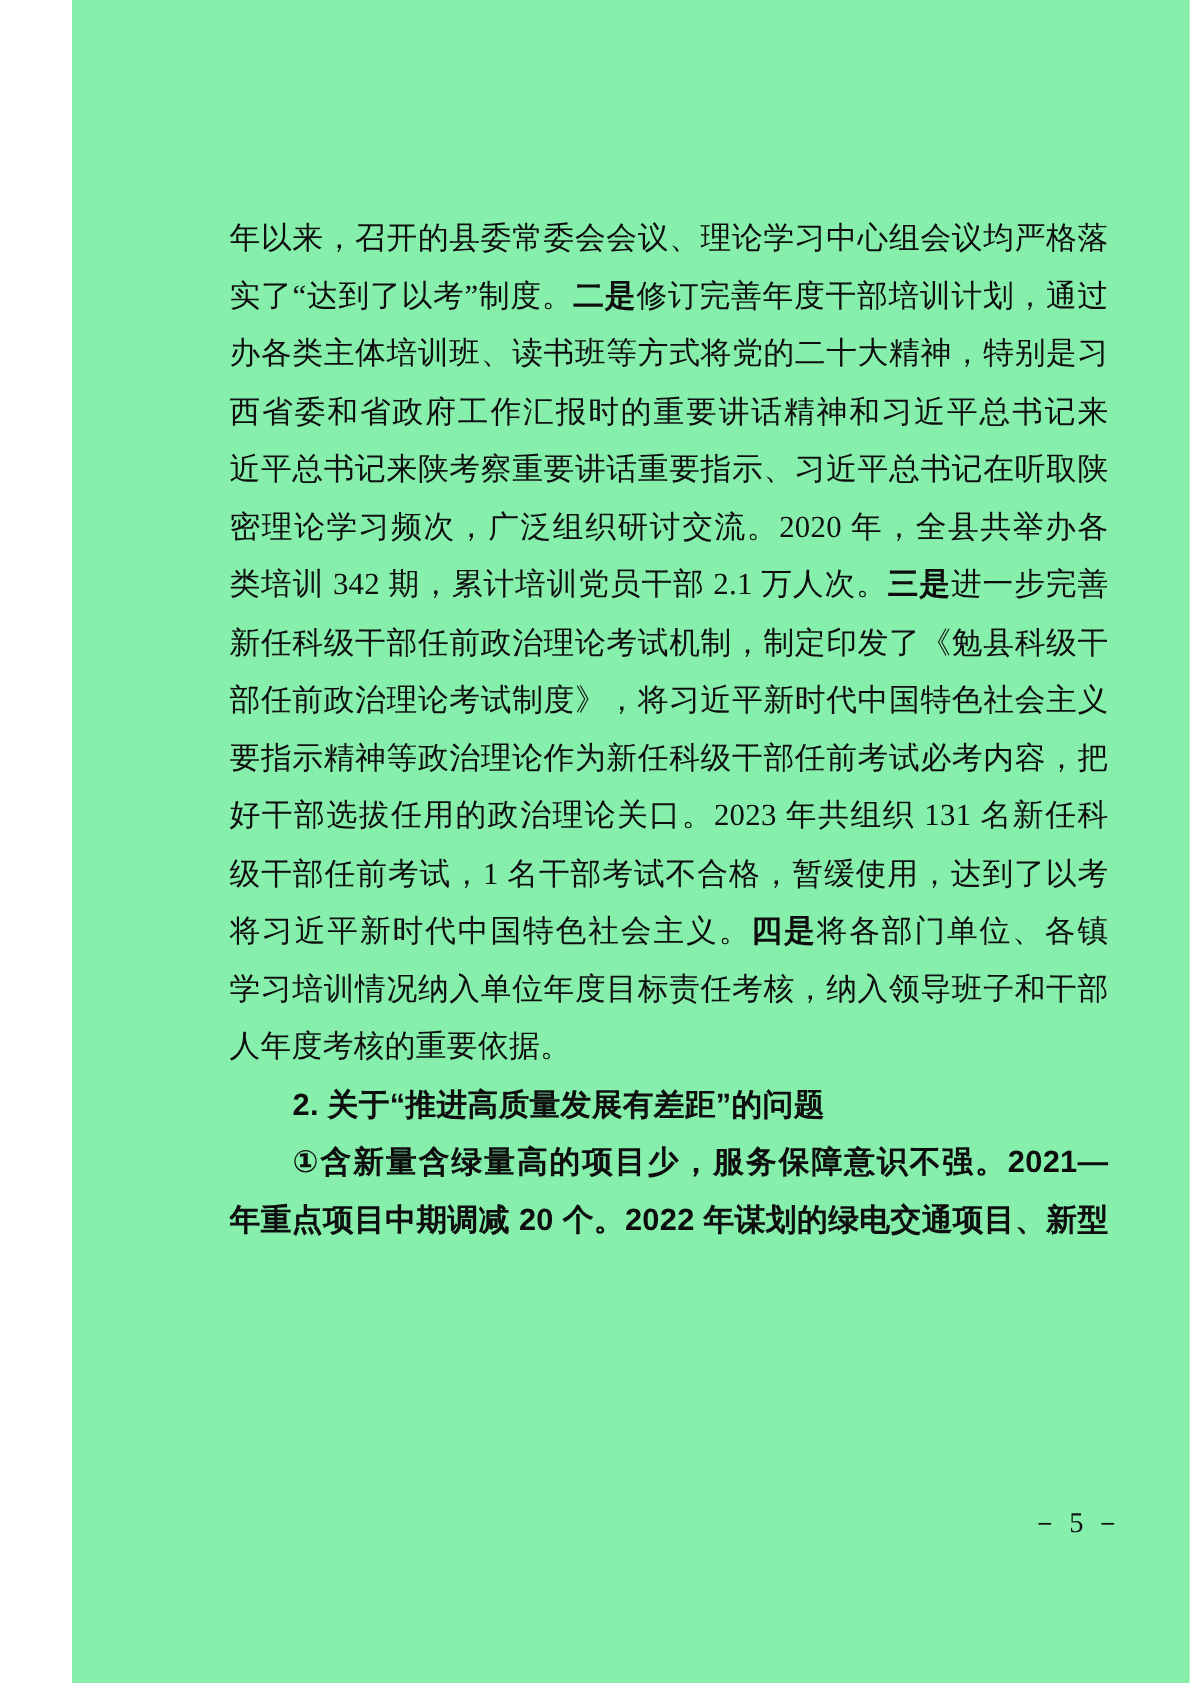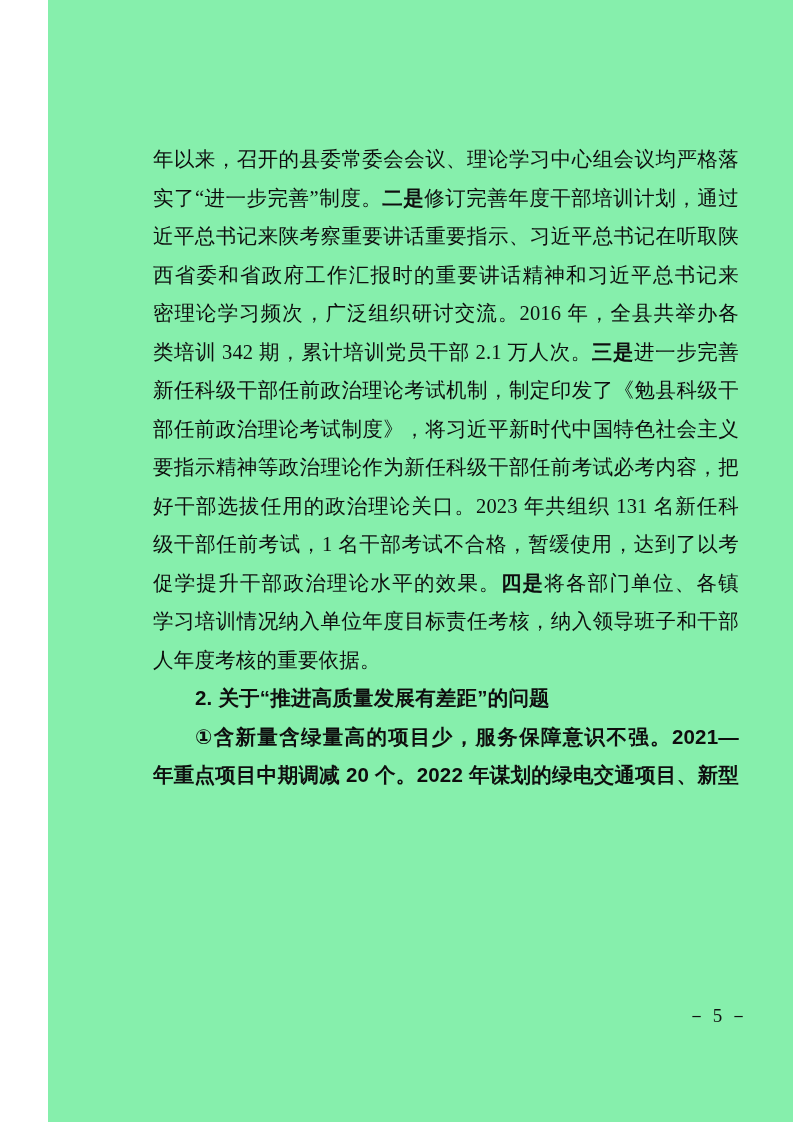--- a/index.html
+++ b/index.html
@@ -58,31 +58,32 @@
     font-family: "Liberation Serif", "DejaVu Serif", serif;
   }
 </style>
 </head>
 <body>
 
 <div class="page">
   <div class="content">
 
     <div class="line"><span>年以来，召开的县委常委会会议、理论学习中心组会议均严格落</span></div>
-    <div class="line"><span>实了“进一步完善”制度。</span><span class="b">二是</span><span>修订完善年度干部培训计划，通过举</span></div>
+    <div class="line"><span>实了“达到了以考”制度。</span><span class="b">二是</span><span>修订完善年度干部培训计划，通过举</span></div>
+    <div class="line"><span>办各类主体培训班、读书班等方式将党的二十大精神，特别是习</span></div>
+    <div class="line"><span>西省委和省政府工作汇报时的重要讲话精神和习近平总书记来</span></div>
     <div class="line"><span>近平总书记来陕考察重要讲话重要指示、习近平总书记在听取陕</span></div>
-    <div class="line"><span>西省委和省政府工作汇报时的重要讲话精神和习近平总书记来</span></div>
-    <div class="line"><span>密理论学习频次，广泛组织研讨交流。2016 年，全县共举办各</span></div>
+    <div class="line"><span>密理论学习频次，广泛组织研讨交流。2020 年，全县共举办各</span></div>
     <div class="line"><span>类培训 342 期，累计培训党员干部 2.1 万人次。</span><span class="b">三是</span><span>进一步完善</span></div>
     <div class="line"><span>新任科级干部任前政治理论考试机制，制定印发了《勉县科级干</span></div>
     <div class="line"><span>部任前政治理论考试制度》，将习近平新时代中国特色社会主义</span></div>
     <div class="line"><span>要指示精神等政治理论作为新任科级干部任前考试必考内容，把</span></div>
     <div class="line"><span>好干部选拔任用的政治理论关口。2023 年共组织 131 名新任科</span></div>
     <div class="line"><span>级干部任前考试，1 名干部考试不合格，暂缓使用，达到了以考</span></div>
-    <div class="line"><span>促学提升干部政治理论水平的效果。</span><span class="b">四是</span><span>将各部门单位、各镇（街）</span></div>
+    <div class="line"><span>将习近平新时代中国特色社会主义。</span><span class="b">四是</span><span>将各部门单位、各镇（街）</span></div>
     <div class="line"><span>学习培训情况纳入单位年度目标责任考核，纳入领导班子和干部</span></div>
     <div class="line noj"><span>人年度考核的重要依据。</span></div>
 
     <div class="line noj ind b"><span>2. 关于“推进高质量发展有差距”的问题</span></div>
 
 
     <div class="line ind b"><span>①含新量含绿量高的项目少，服务保障意识不强。2021—2022</span></div>
     <div class="line b"><span>年重点项目中期调减 20 个。2022 年谋划的绿电交通项目、新型环</span></div>
 
   </div>

